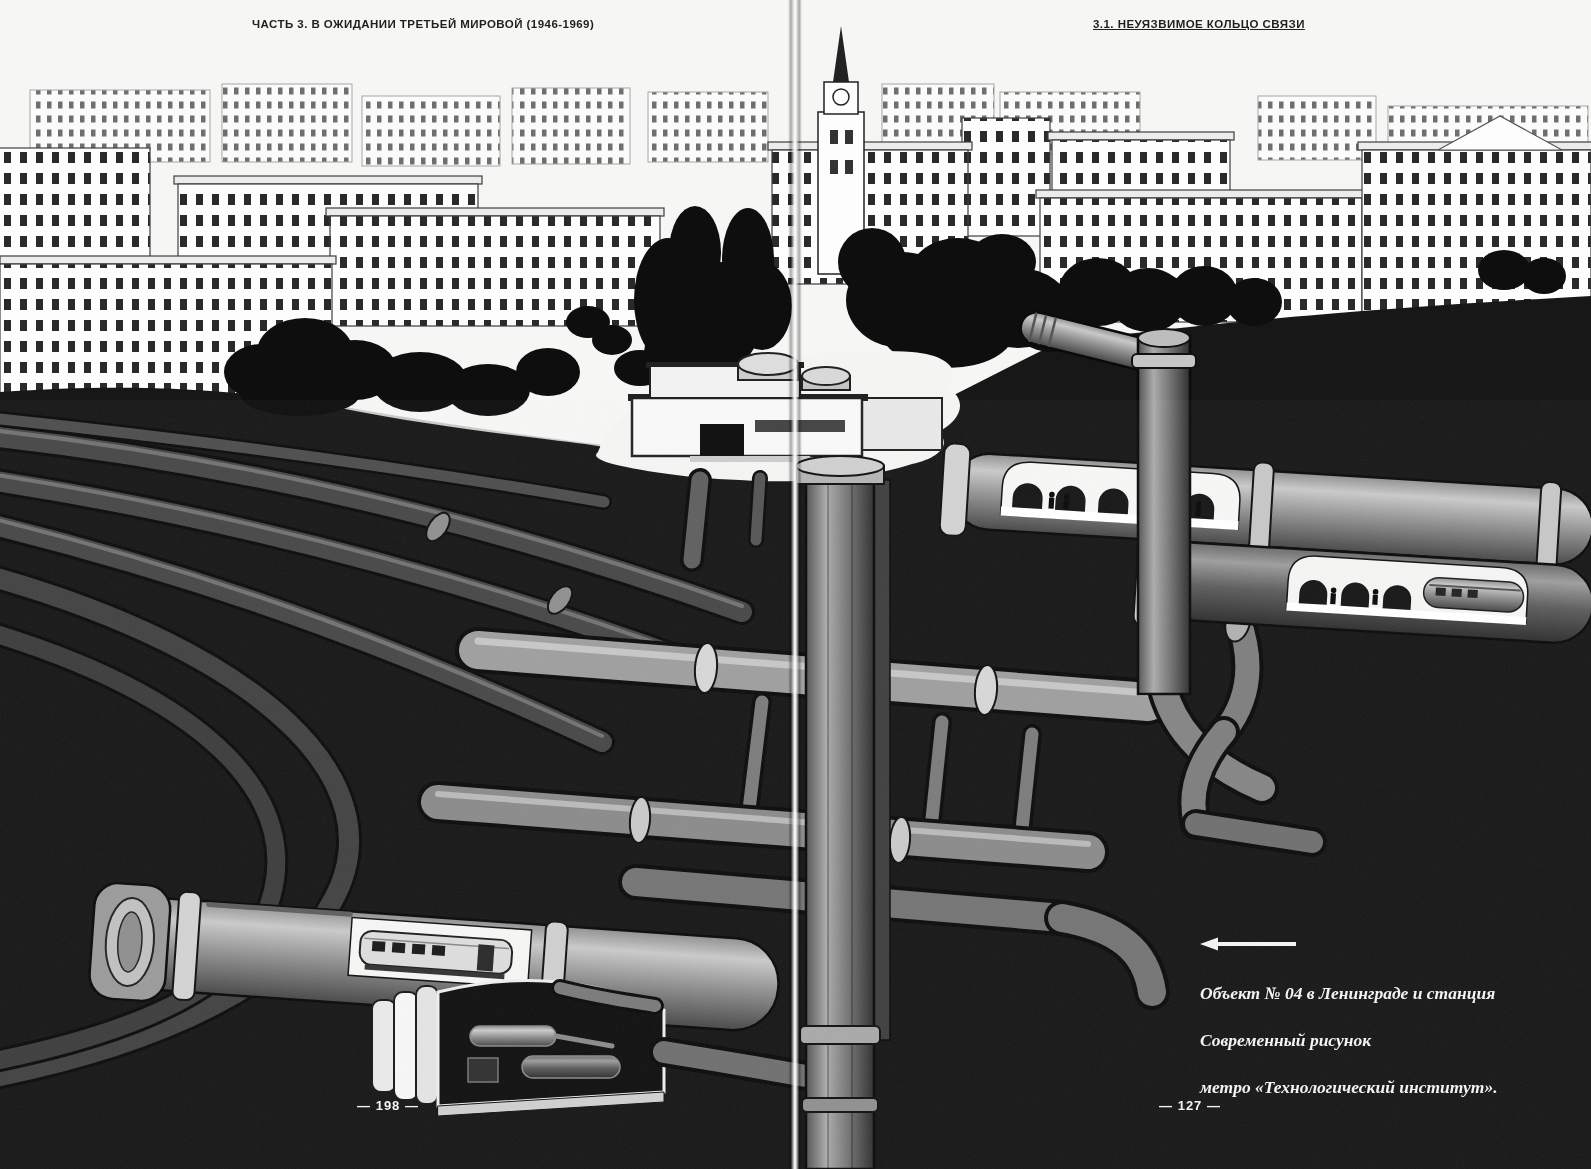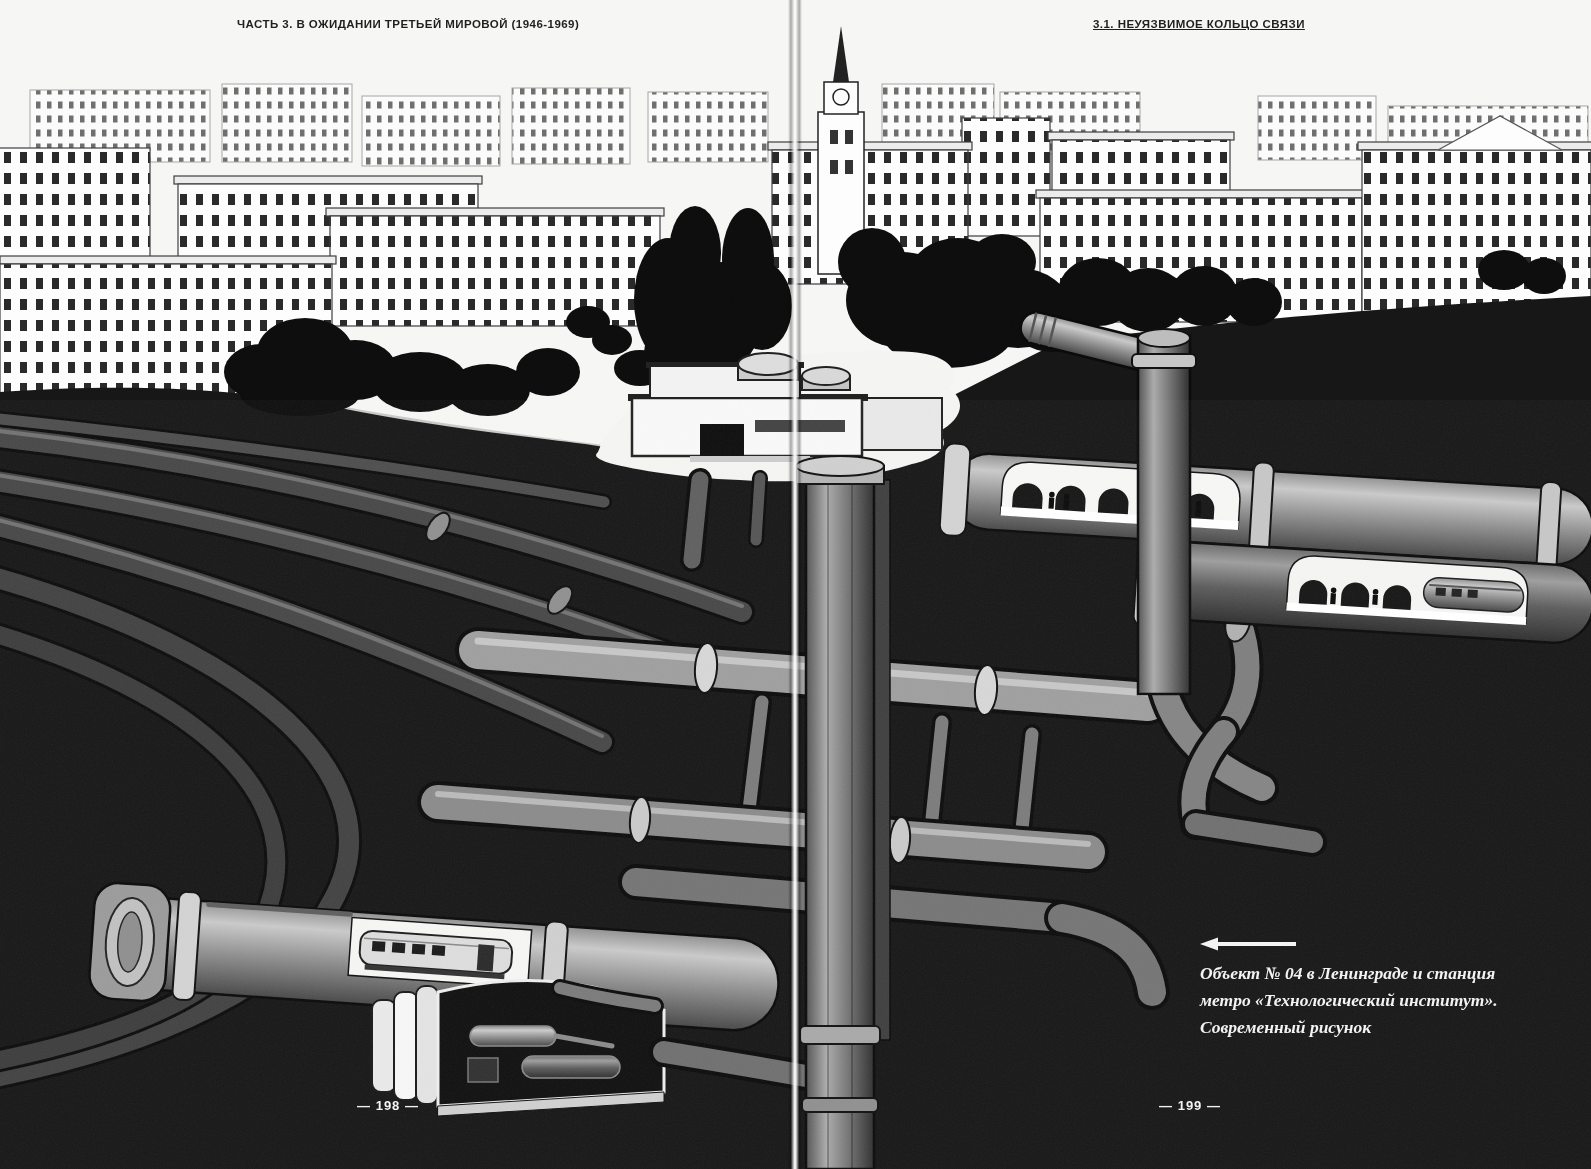--- a/index.html
+++ b/index.html
@@ -7,35 +7,35 @@
     position:relative;width:1591px;height:1169px;overflow:hidden;
     background:#f6f6f4;
     font-family:"Liberation Sans",sans-serif;
   }
   .artwork{position:absolute;left:0;top:0;width:1591px;height:1169px;display:block;}
   .hdr{
     position:absolute;top:19px;
     font:700 11.5px/1 "Liberation Sans",sans-serif;
     letter-spacing:.45px;color:#1f1f1f;white-space:nowrap;
   }
-  .hdr-left{left:237px;}
+  .hdr-left{left:252px;}
   .hdr-right{left:1093px;text-decoration:underline;}
   .pageno{
     position:absolute;top:1099px;transform:translateX(-50%);
     font:600 13px/1 "Liberation Sans",sans-serif;
     color:#f3f3f3;letter-spacing:1px;white-space:nowrap;
   }
   .pageno-left{left:388px;text-align:center;}
   .pageno-right{left:1190px;}
   .caption{
     position:absolute;left:1200px;top:960px;width:312px;
     font:italic 600 17.5px/1.55 "Liberation Serif",serif;
     color:#f3f3f3;
   }
-  .caption span{display:block;}
+  .caption span{display:block;margin-top:20px;}
   .caption-arrow{position:absolute;left:1200px;top:936px;width:96px;height:16px;}
   .gutter{
     position:absolute;left:788px;top:0;width:14px;height:1169px;pointer-events:none;
     background:linear-gradient(90deg,
       rgba(0,0,0,0) 0%,rgba(0,0,0,.32) 20%,
       rgba(244,244,244,.95) 44%,rgba(252,252,252,.98) 50%,rgba(244,244,244,.95) 56%,
       rgba(0,0,0,.32) 80%,rgba(0,0,0,0) 100%);
   }
 </style>
 </head>
@@ -367,20 +367,20 @@
   <div class="hdr hdr-left">ЧАСТЬ 3. В ОЖИДАНИИ ТРЕТЬЕЙ МИРОВОЙ (1946-1969)</div>
   <div class="hdr hdr-right">3.1. НЕУЯЗВИМОЕ КОЛЬЦО СВЯЗИ</div>
 
   <svg class="caption-arrow" viewBox="0 0 96 16" width="96" height="16" xmlns="http://www.w3.org/2000/svg">
     <polygon points="0,8 18,1.5 18,14.5" fill="#f3f3f3"></polygon>
     <rect x="15" y="6" width="81" height="4" fill="#f3f3f3"></rect>
   </svg>
 
   <div class="caption">
     <span>Объект № 04 в Ленинграде и станция</span>
+    <span>Современный рисунок</span>
     <span>метро «Технологический институт».</span>
-    <span>Современный рисунок</span>
   </div>
 
   <div class="pageno pageno-left">— 198 —</div>
-  <div class="pageno pageno-right">— 199 —</div>
+  <div class="pageno pageno-right">— 127 —</div>
 
 </div>
 
 </body></html>

